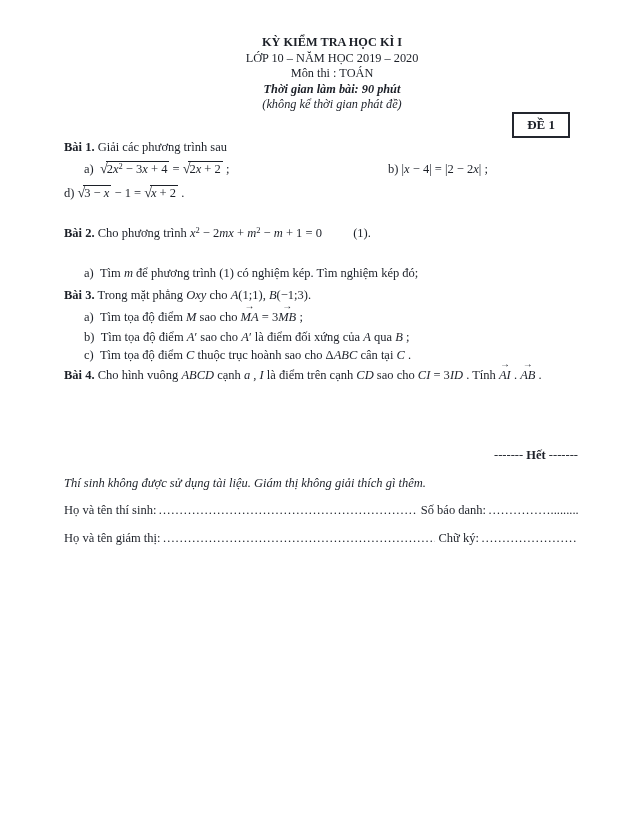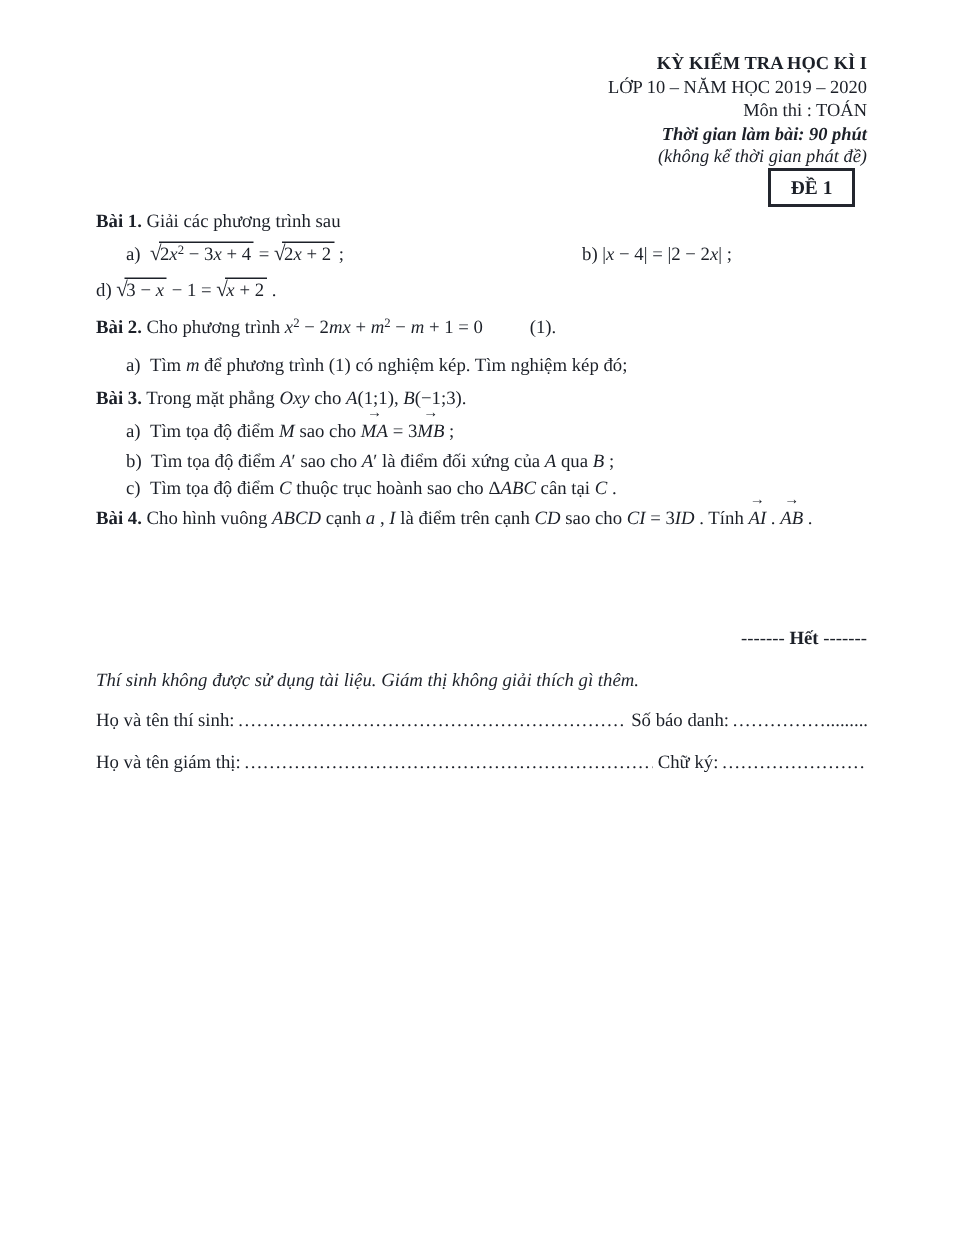--- a/index.html
+++ b/index.html
@@ -9,36 +9,36 @@
     background:#ffffff;color:#1c2028;
     padding:35px 64px 0 64px;
     font-family:"Liberation Serif","DejaVu Serif",serif;
     font-size:12.5px;line-height:16px;
   }
   .b{font-weight:bold}
   .i{font-style:italic}
   
   .h-row{display:flex}
   .h-left{width:252px;text-align:center}
-  .h-right{flex:1;margin-left:22px;text-align:right}
+  .h-right{flex:1;margin-left:22px;text-align:center}
   .hl{font-size:12.3px;line-height:15.5px;white-space:nowrap}
   .exam-code{
     position:absolute;top:112px;right:72px;
     border:2px solid #23262e;padding:2px 13px 3px;
     font-weight:bold;font-size:13px;line-height:17px;background:#fff;text-align:right;
   }
   
   .content{margin-top:26px}
   .line{white-space:nowrap}
   .plabel{font-weight:bold}
   .indent{padding-left:20px}
   .twocol{display:flex}
   .col-l{width:324px;box-sizing:border-box;padding-left:20px}
   .col-r{flex:1}
-  .mt6{margin-top:6px}.mt8{margin-top:8px}.mt7{margin-top:9px}
+  .mt6{margin-top:6px}.mt8{margin-top:8px}.mt7{margin-top:24px}
   .mt4{margin-top:4px}.mt2{margin-top:2px}.mt12{margin-top:12px}
   .mt64{margin-top:64px}.mt11{margin-top:11px}
   
   i{font-family:inherit}
   sup{font-size:8.5px;vertical-align:baseline;position:relative;top:-4px;line-height:0}
   sub{font-size:8.5px;vertical-align:baseline;position:relative;top:2.5px;line-height:0}
   .sq{white-space:nowrap}
   .sq .r{font-size:1.12em;line-height:1}
   .ov{display:inline-block;border-top:1px solid currentColor;line-height:15px;padding:0 2px 0 1px;margin-left:-2px}
   .vec{position:relative;display:inline-block}

